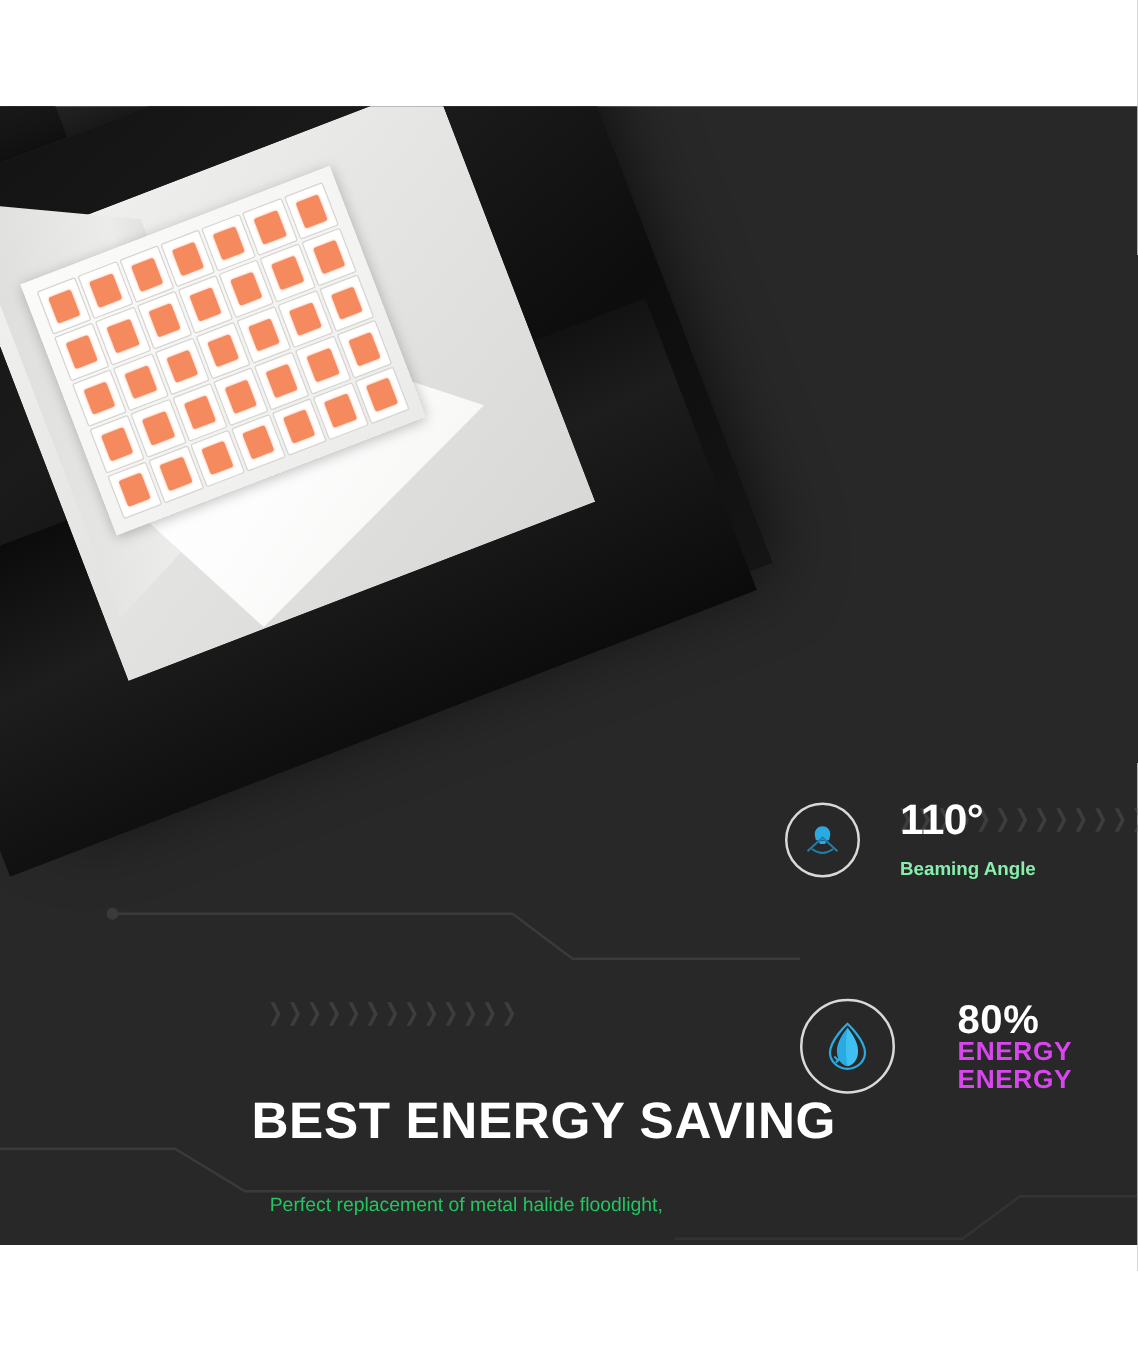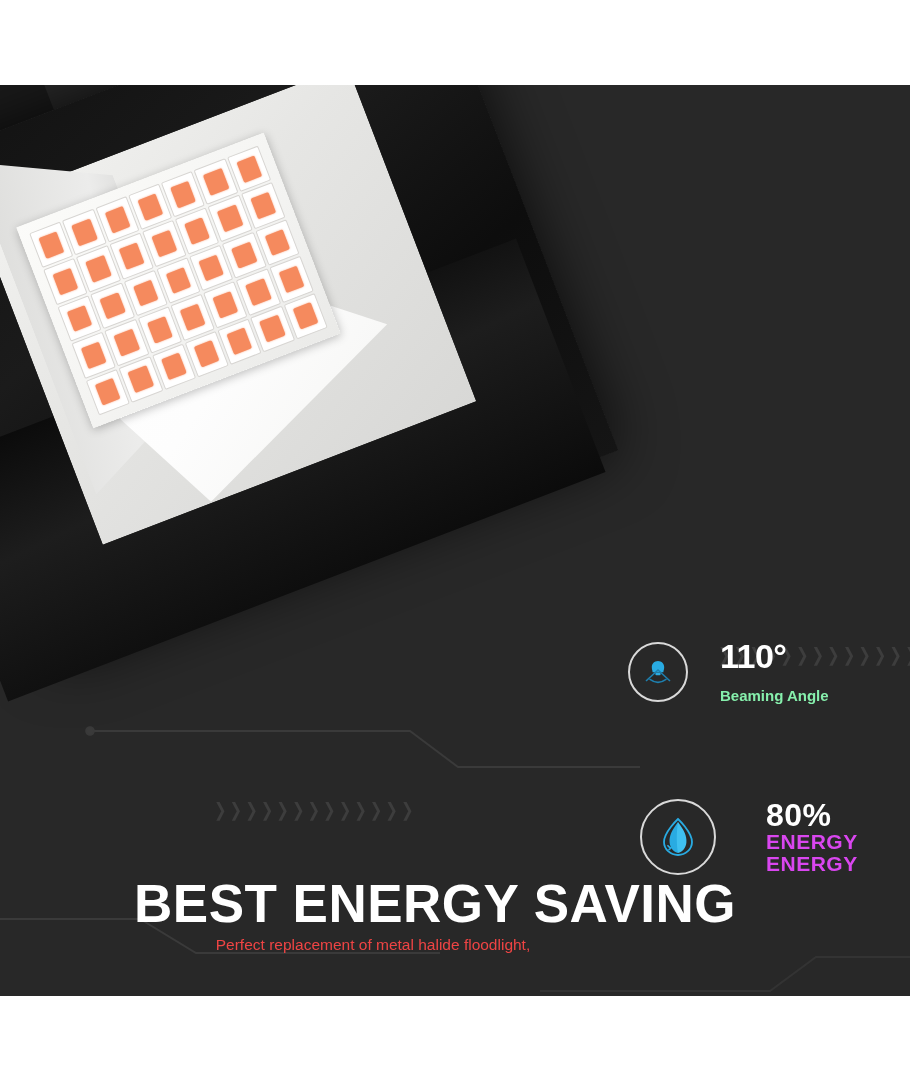--- a/index.html
+++ b/index.html
@@ -96,26 +96,26 @@
 
   #badge-energy{left:640px;top:678px;margin-top:36px;}
   #badge-energy .badge-ring{width:72px;height:72px;}
   #badge-energy .badge-text{margin-left:22px;}
   .energy-value{font-size:32px;font-weight:bold;color:#ffffff;line-height:1;letter-spacing:.5px;}
   .energy-l1,.energy-l2{font-size:21px;font-weight:bold;color:#d946ef;line-height:1.06;letter-spacing:.5px;}
 
   
   .headline{
     position:absolute;left:0;top:788px;width:910px;text-align:center;
-    font-size:53px;font-weight:bold;color:#ffffff;letter-spacing:.5px;
+    font-size:41px;font-weight:bold;color:#ffffff;letter-spacing:.5px;
     padding-right:40px;box-sizing:border-box;
   }
   .subcopy{
-    position:absolute;left:0;top:848px;width:786px;text-align:center;
-    font-size:15.5px;color:#ef4444;line-height:1.55;
+    position:absolute;left:0;top:868px;width:786px;text-align:center;
+    font-size:15.5px;color:#22c55e;line-height:1.55;
     padding-right:40px;box-sizing:border-box;
   }
 </style>
 </head>
 <body>
 
 <div class="page">
 
   <div class="panel">
 

